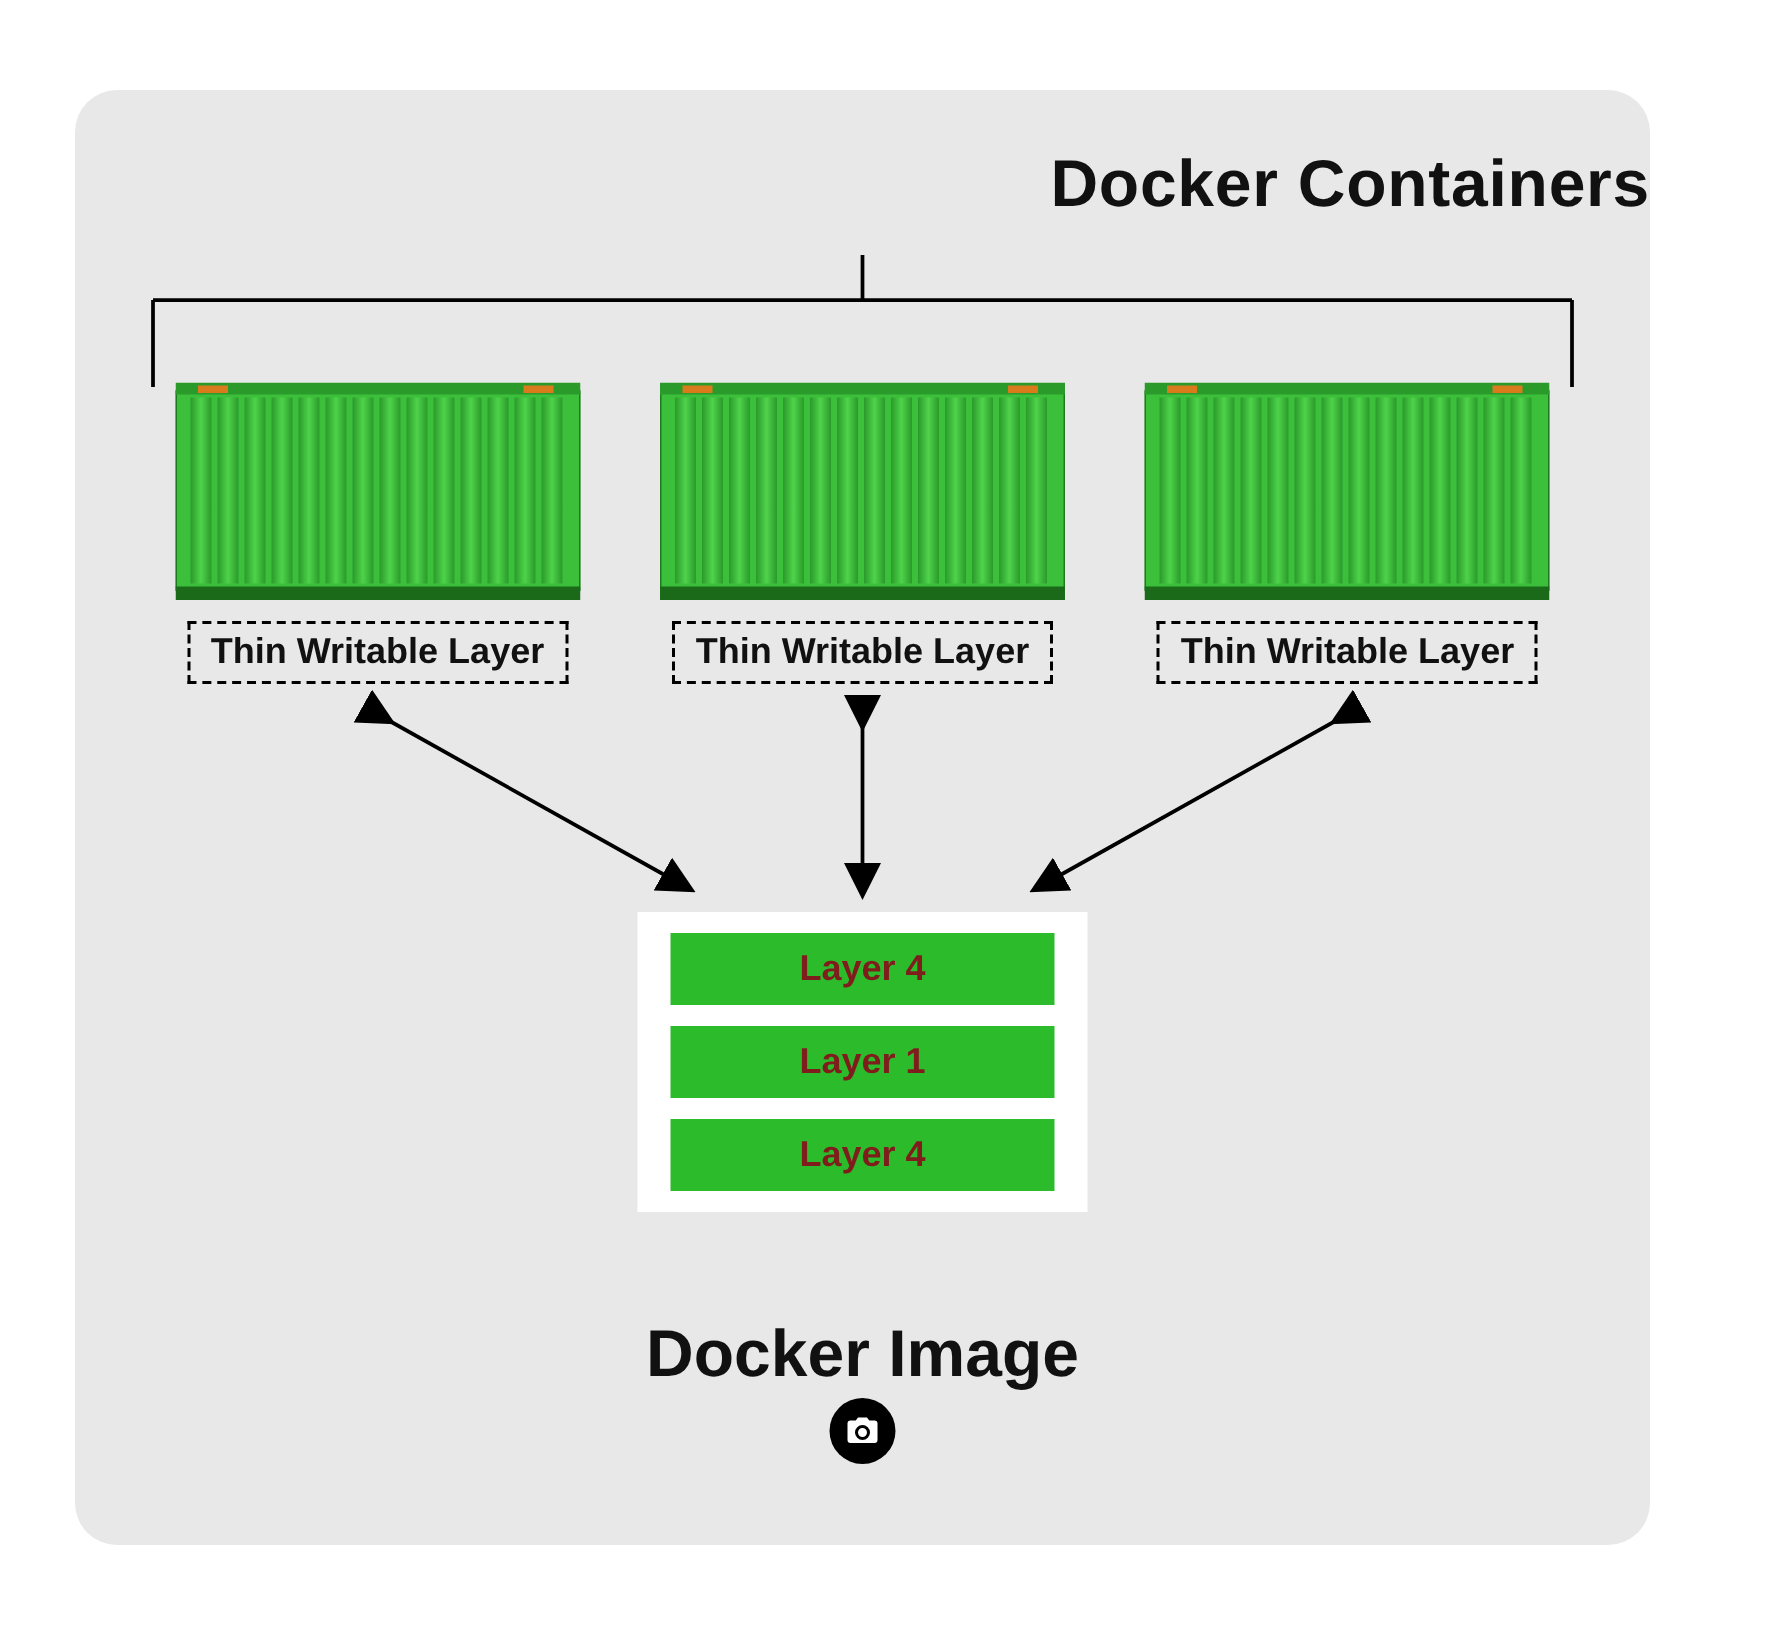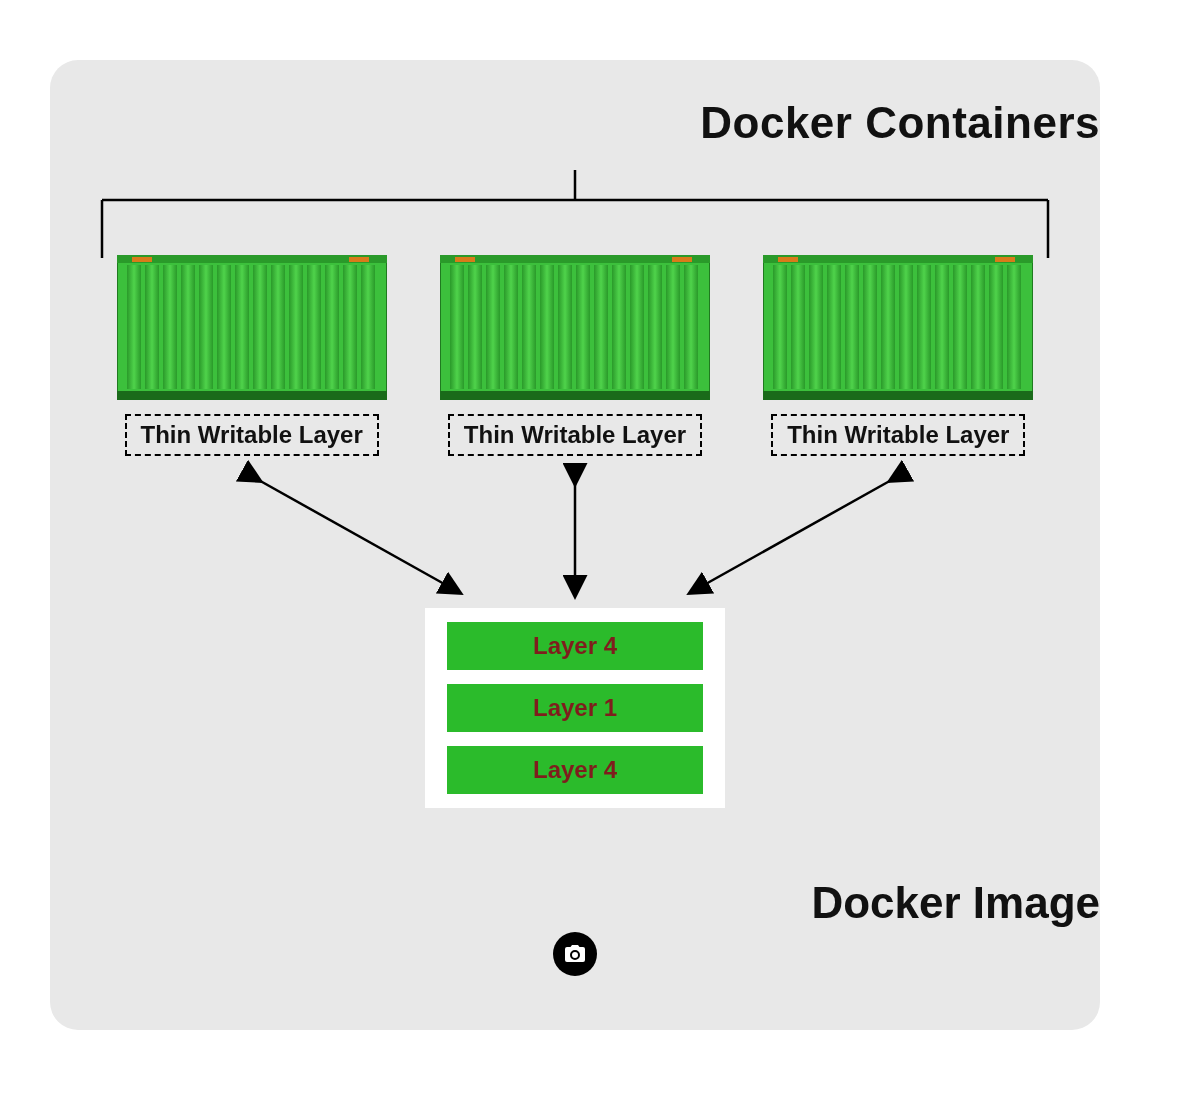--- a/index.html
+++ b/index.html
@@ -90,21 +90,21 @@
     text-align: center;
     font-size: 24px;
     font-weight: 700;
     padding: 10px 0;
   }
   .title-bottom {
     position: absolute;
     top: 818px;
     left: 0;
     width: 100%;
-    text-align: right;
+    text-align: center;
     font-size: 44px;
     font-weight: 800;
     color: #111;
   }
   .camera-badge {
     position: absolute;
     top: 872px;
     left: 50%;
     transform: translateX(-50%);
     width: 44px;

